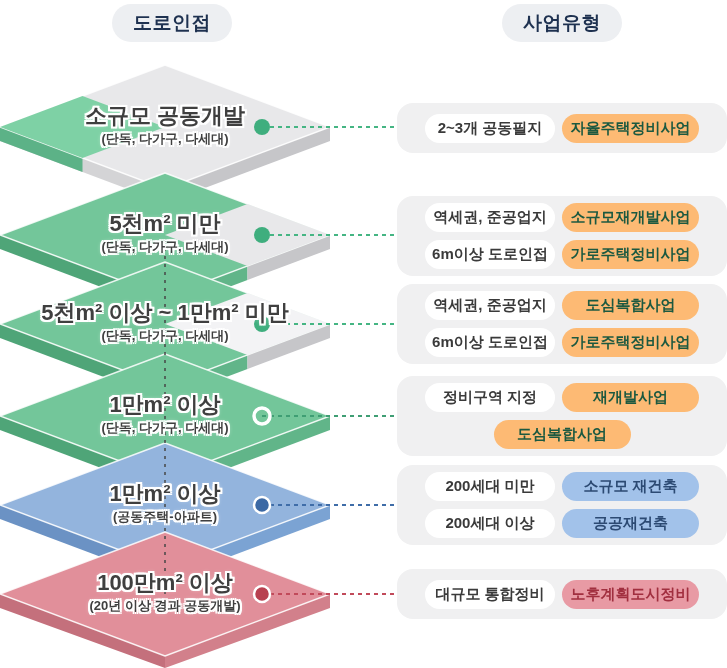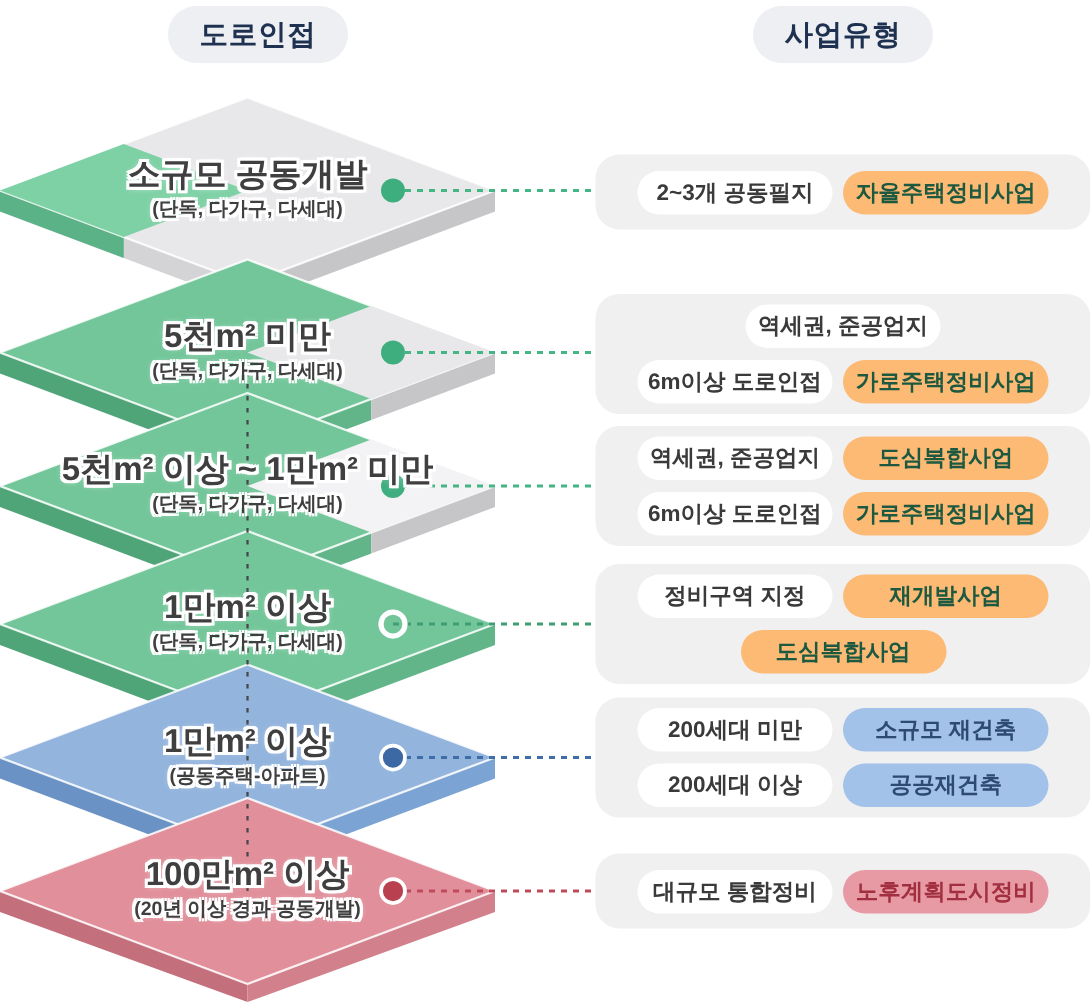--- a/index.html
+++ b/index.html
@@ -186,20 +186,21 @@
   <div class="info-box" style="top:103px;height:50px">
     <div class="row">
       <span class="pill pill-cond">2~3개 공동필지</span>
       <span class="pill pill-proj pill-green">자율주택정비사업</span>
     </div>
   </div>
 
   <div class="info-box" style="top:196px;height:80px">
     <div class="row">
       <span class="pill pill-cond">역세권, 준공업지</span>
+      <span class="pill pill-proj pill-green">소규모재개발사업</span>
     </div>
     <div class="row">
       <span class="pill pill-cond">6m이상 도로인접</span>
       <span class="pill pill-proj pill-green">가로주택정비사업</span>
     </div>
   </div>
 
   <div class="info-box" style="top:284px;height:80px">
     <div class="row">
       <span class="pill pill-cond">역세권, 준공업지</span>

